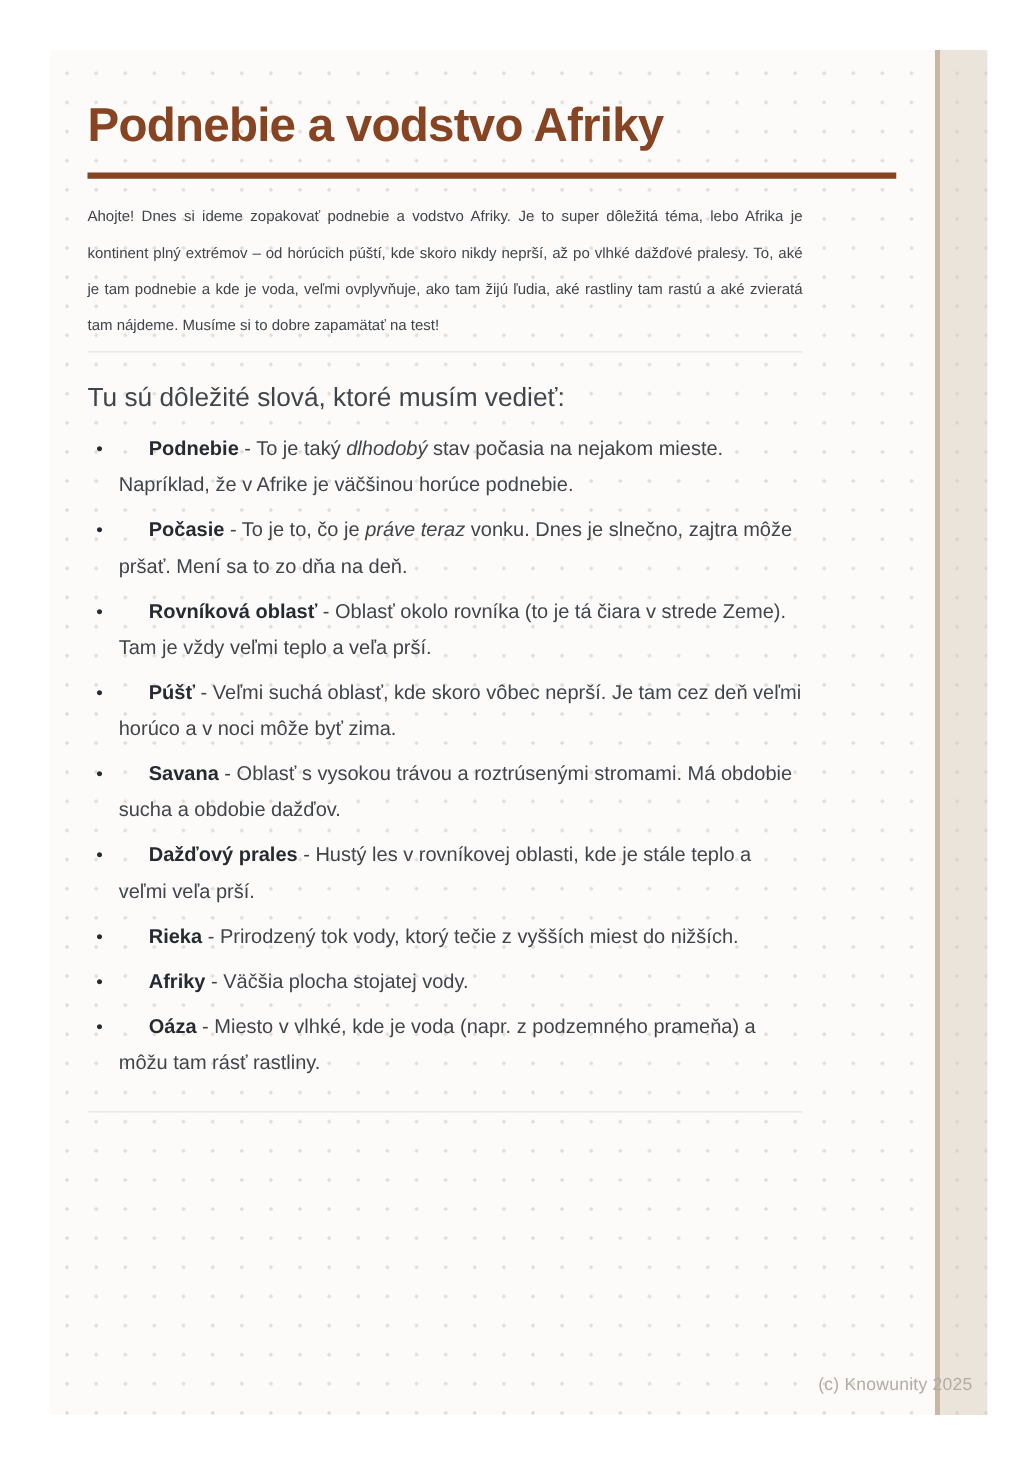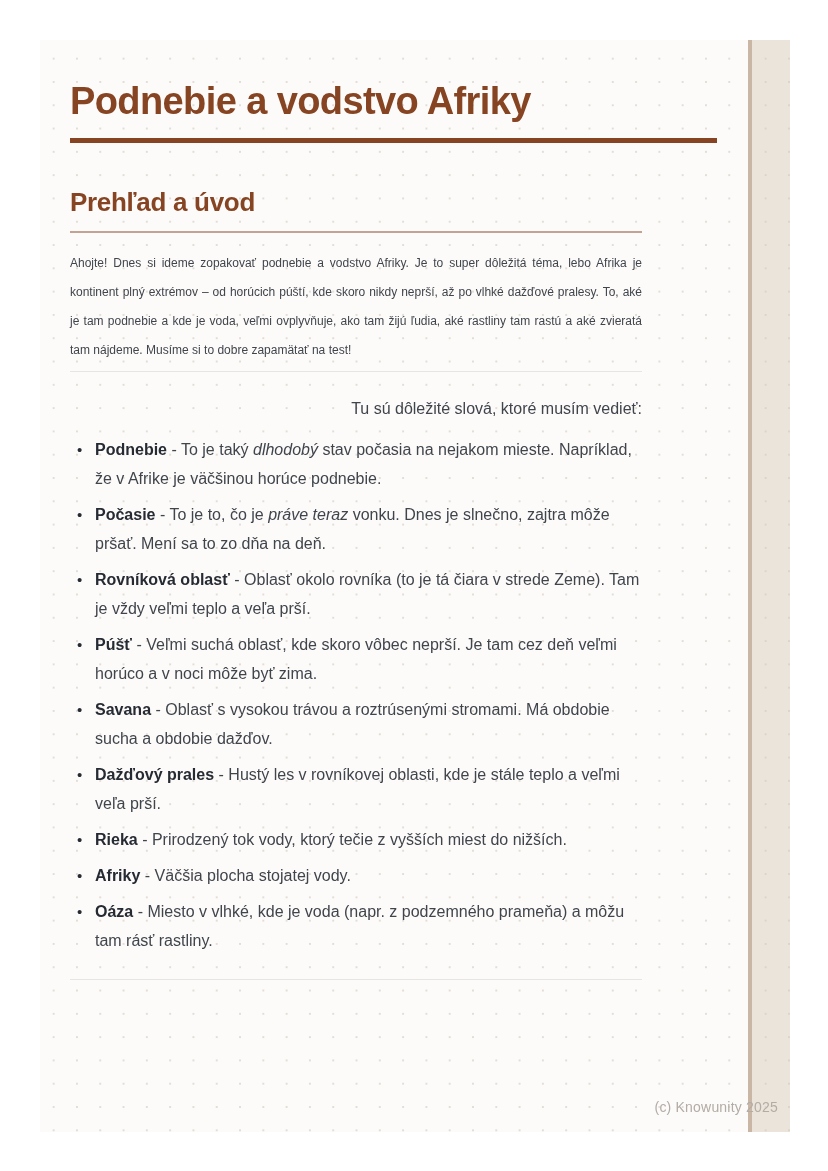--- a/index.html
+++ b/index.html
@@ -66,24 +66,23 @@
   }
   p.body-par {
     margin: 16px 0 0 0;
     font-size: 12px;
     line-height: 29px;
     color: #40454c;
     text-align: justify;
   }
   p.lead-line {
     margin: 22px 0 12px 0;
-    font-size: 16px;
+    font-size: 21px;
     line-height: 29px;
     color: #40454c;
-    text-align: right;
   }
   hr.section-divider {
     border: none;
     border-top: 1px solid #e7e4e1;
     margin: 6px 0 0 0;
     width: 572px;
   }
   hr.section-divider.after-list { margin-top: 24px; }
   ul.terms-list {
     list-style: none;
@@ -98,21 +97,21 @@
     color: #40454c;
   }
   li.term-item .bullet {
     flex: none;
     width: 25px;
     padding-left: 7px;
     color: #262b33;
     font-size: 15px;
   }
   li.term-item .li-text { flex: 1; }
-  li.term-item strong { font-weight: 700; color: #262b33; }
+  li.term-item strong { font-weight: 700; color: #262b33; margin-left: 24px; }
   li.term-item em { font-style: italic; }
   .footer-credit {
     position: absolute;
     right: 12px;
     bottom: 17px;
     font-size: 14px;
     letter-spacing: 0.2px;
     color: #b3aca5;
     z-index: 2;
   }
@@ -122,21 +121,20 @@
 
 <div class="page">
   <div class="side-strip"></div>
 
   <div class="content">
 
     <h1 class="doc-title">Podnebie a vodstvo Afriky</h1>
     <div class="title-rule"></div>
 
     <section>
-      <h2 class="section-heading">Prehľad a úvod</h2>
       <p class="body-par">Ahojte! Dnes si ideme zopakovať podnebie a vodstvo Afriky. Je to super dôležitá téma, lebo Afrika je kontinent plný extrémov – od horúcich púští, kde skoro nikdy neprší, až po vlhké dažďové pralesy. To, aké je tam podnebie a kde je voda, veľmi ovplyvňuje, ako tam žijú ľudia, aké rastliny tam rastú a aké zvieratá tam nájdeme. Musíme si to dobre zapamätať na test!</p>
       <hr class="section-divider">
     </section>
 
     <section>
       <p class="lead-line">Tu sú dôležité slová, ktoré musím vedieť:</p>
       <ul class="terms-list">
   <li class="term-item">
     <span class="bullet">•</span>
     <span class="li-text"><strong>Podnebie</strong><span> - </span><span>To je taký </span><em>dlhodobý</em><span> stav počasia na nejakom mieste. Napríklad, že v Afrike je väčšinou horúce podnebie.</span></span>

